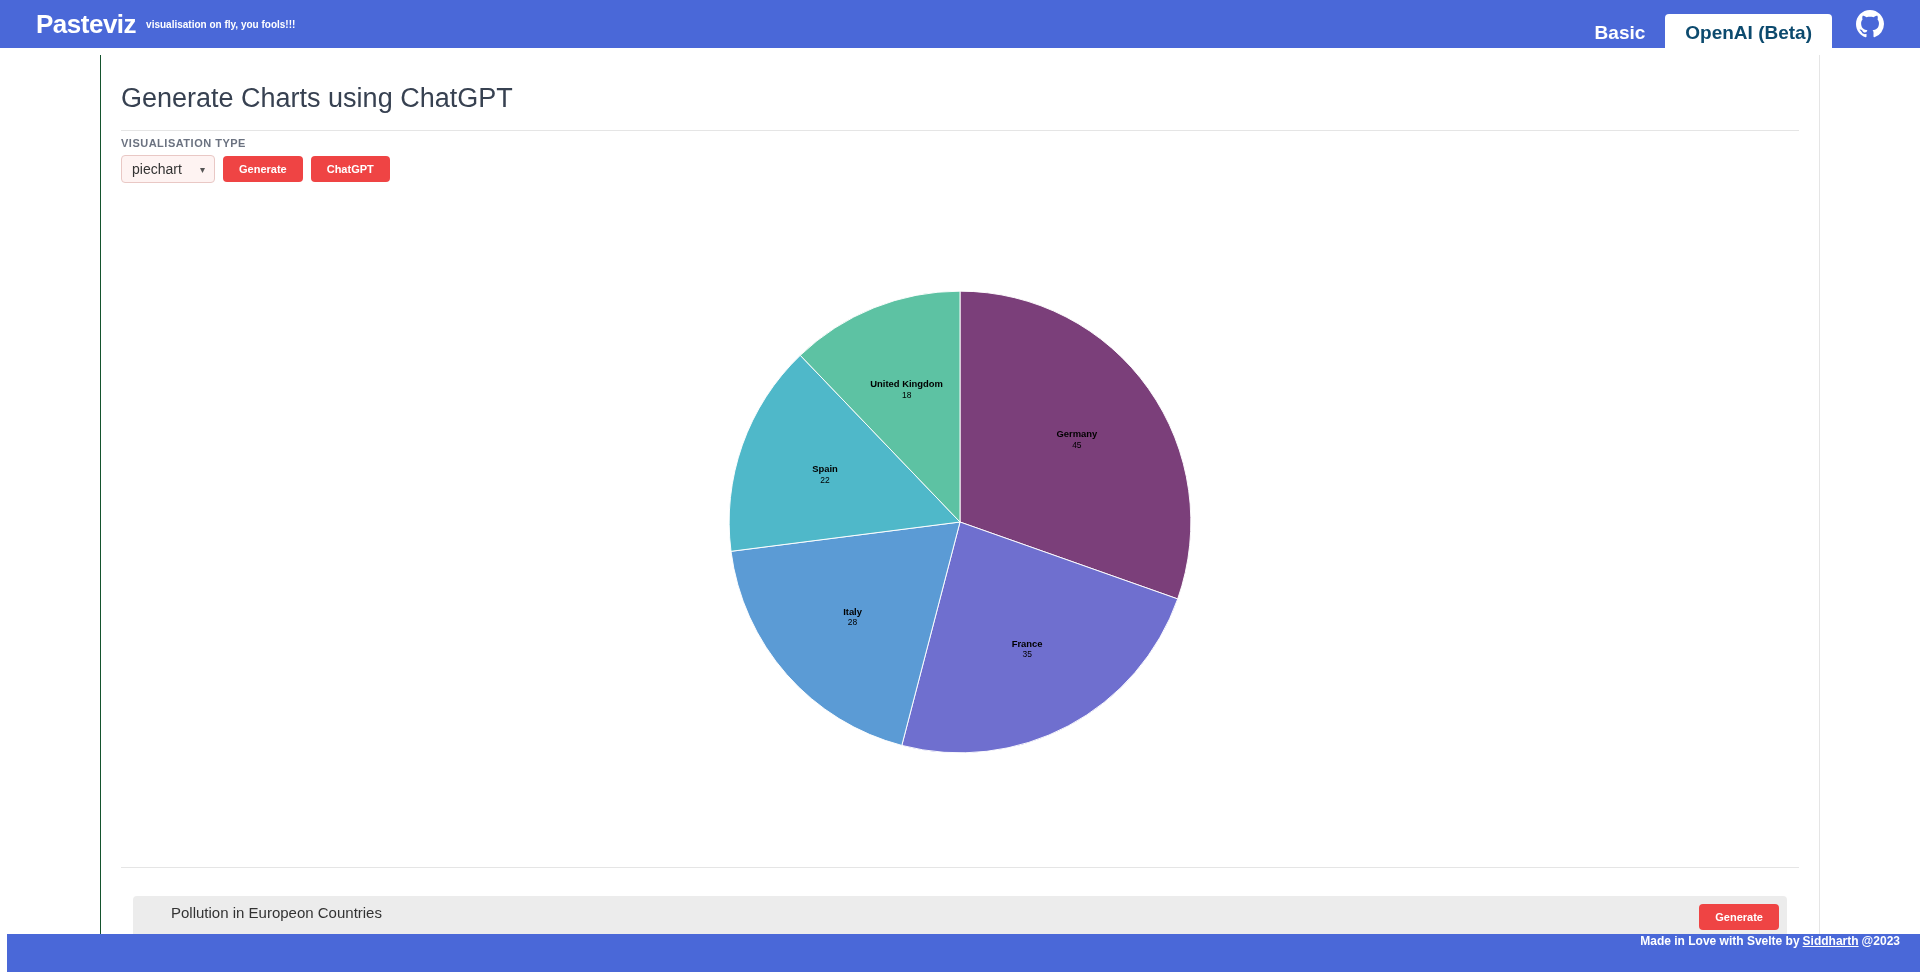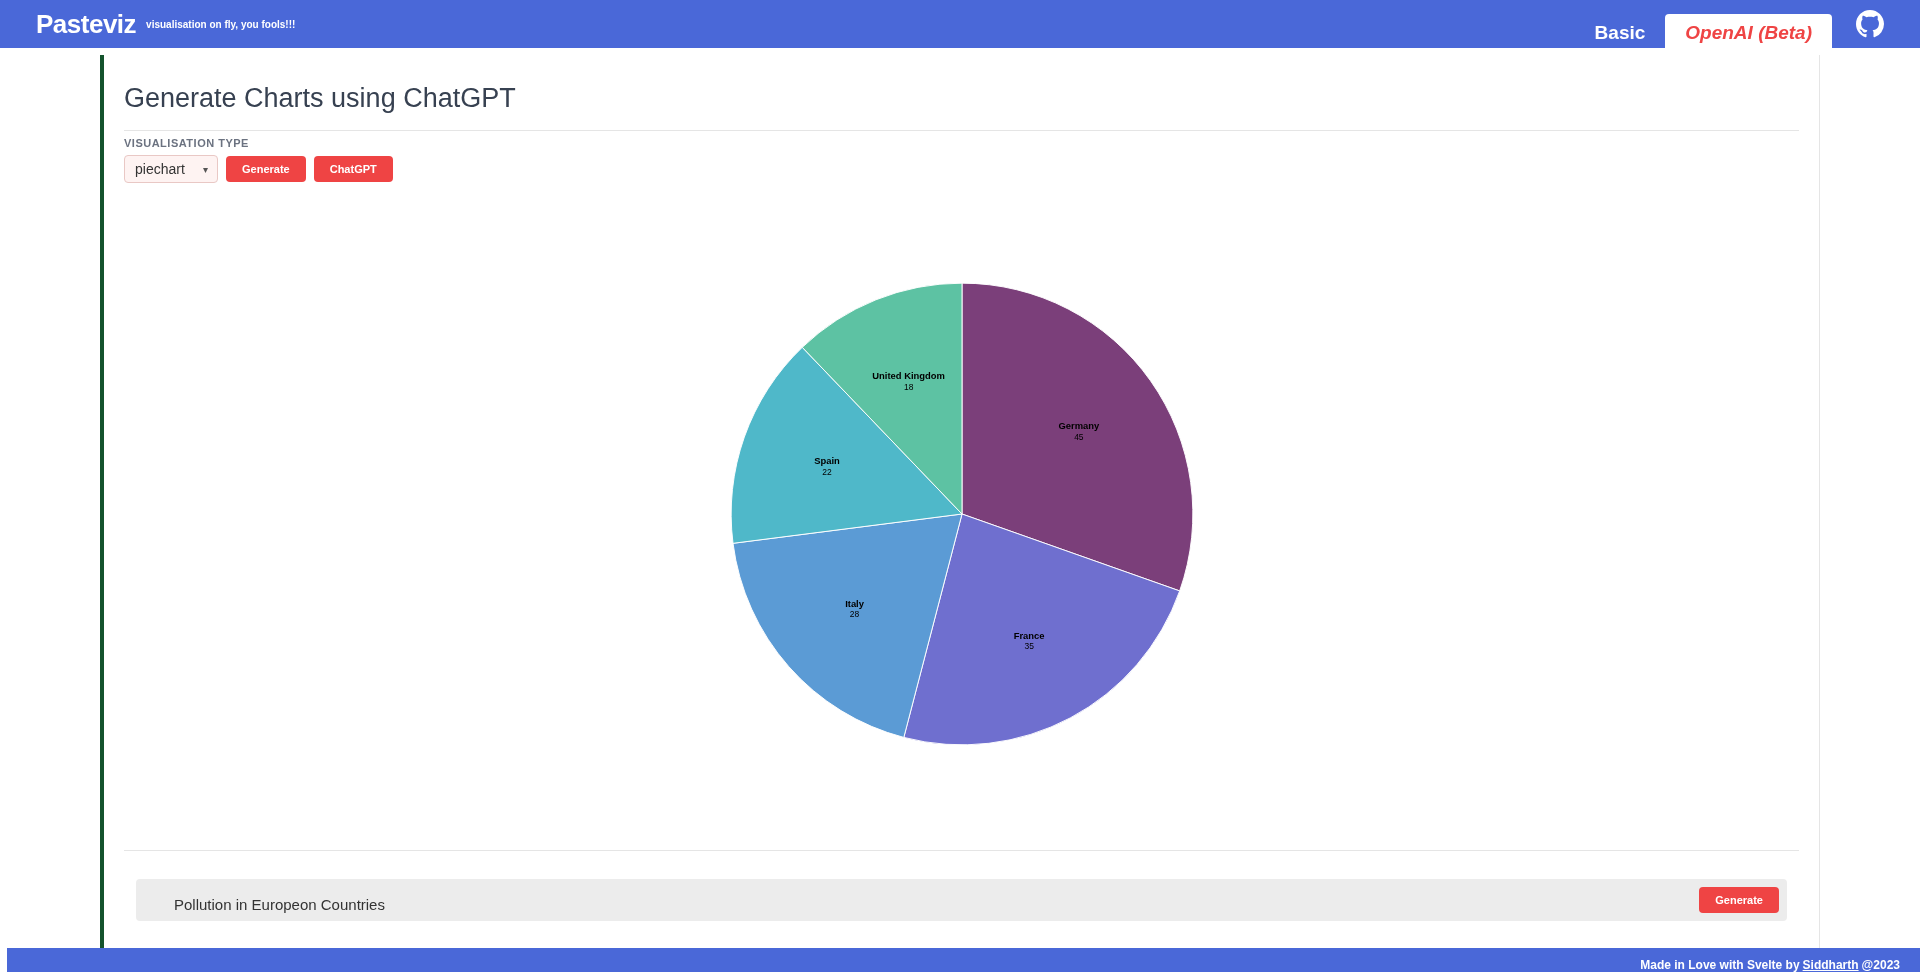--- a/index.html
+++ b/index.html
@@ -44,40 +44,39 @@
       padding: 0 20px;
       font-size: 19px;
       font-weight: 600;
       cursor: pointer;
       border-radius: 4px 4px 0 0;
       margin-top: 17px;
     }
     .nav-tab.inactive { color: #fff; }
     .nav-tab.active {
       background: #fff;
-      color: #ef4444;
-      font-style: italic;
+      color: #0c4a6e;
     }
     .gh-icon {
       margin-left: 24px;
       width: 28px;
       height: 28px;
       fill: #fff;
       cursor: pointer;
     }
     .page {
       position: absolute;
       top: 55px;
       left: 100px;
       right: 100px;
       bottom: 24px;
       background: #fff;
-      border-left: 4px solid #14532d;
+      border-left: 1px solid #14532d;
       border-right: 1px solid #e5e5e5;
-      padding: 28px 20px 17px 20px;
+      padding: 28px 20px 0 20px;
       display: flex;
       flex-direction: column;
     }
     .page-title {
       font-size: 27px;
       font-weight: 500;
       color: #374151;
       margin-bottom: 16px;
     }
     .controls-block {
@@ -132,43 +131,43 @@
       align-items: center;
       justify-content: center;
       position: relative;
     }
     .pie-svg { width: 490px; height: 490px; }
     .slice-label { font-size: 10px; font-weight: 700; fill: #000; text-anchor: middle; }
     .slice-value { font-size: 9px; font-weight: 400; fill: #000; text-anchor: middle; }
     .divider { border-top: 1px solid #e5e5e5; margin: 6px 0 12px; }
     .prompt-row {
       display: flex;
-      align-items: flex-end;
+      align-items: flex-start;
       gap: 10px;
       background: #ececec;
       border-radius: 4px;
       padding: 8px 8px 8px 38px;
       margin: 16px 12px 10px 12px;
     }
     .prompt-input {
       flex: 1;
       border: none;
       background: transparent;
       font-size: 15px;
       color: #333;
       outline: none;
     }
     .footer {
       position: absolute;
       left: 7px; right: 0; bottom: 0;
-      height: 24px;
+      height: 38px;
       background: #4a68d8;
       color: #fff;
       display: flex;
-      align-items: flex-end;
+      align-items: flex-start;
       justify-content: flex-end;
       padding: 0 20px;
       font-size: 12px;
       font-weight: 600;
     }
     .footer a { color: #fff; text-decoration: underline; margin: 0 3px; }
   </style>
 </head>
 <body>
 

